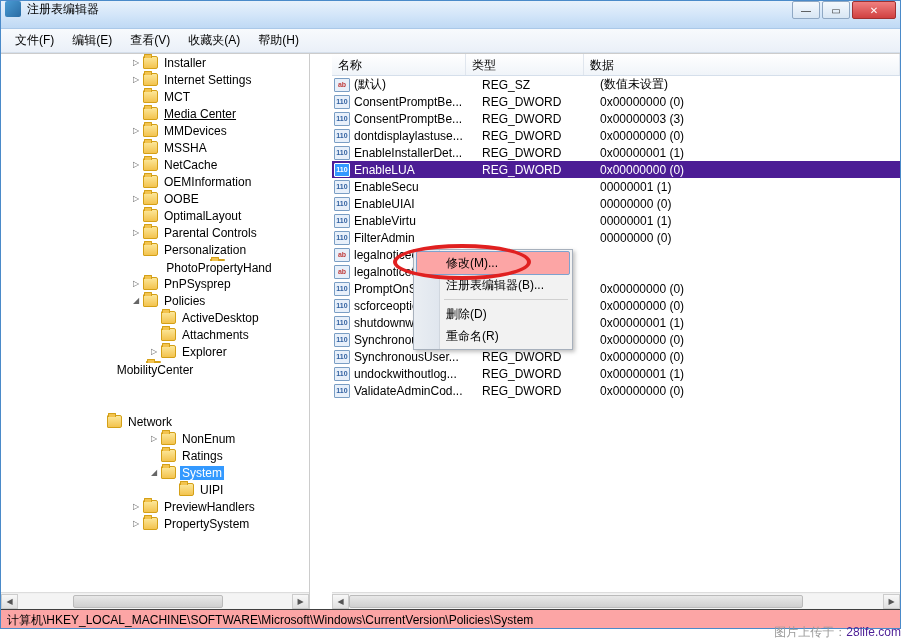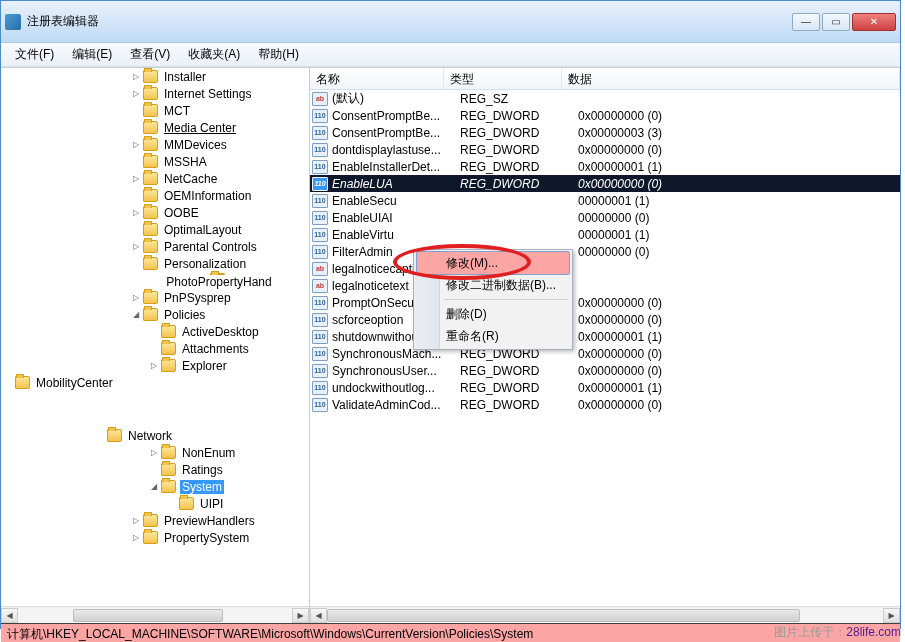--- a/index.html
+++ b/index.html
@@ -1,55 +1,55 @@
 <!DOCTYPE html>
 <html><head>
 <meta charset="utf-8">
 <style>
 * { box-sizing: border-box; margin: 0; padding: 0; font-family: "Microsoft YaHei", Tahoma, sans-serif; font-size: 12px; }
 body { width: 905px; height: 642px; background: #fff; position: relative; overflow: hidden; }
 .window { width: 901px; height: 629px; border: 1px solid #4a8ac9; position: relative; background: #fff; }
-.titlebar { height: 42px; background: linear-gradient(to bottom, #e8f1fb 0%, #d4e6f9 50%, #bfd9f4 100%); border-bottom: 1px solid #aac8e8; display: flex; align-items: center; padding: 0 4px; position: relative; }
+.titlebar { height: 28px; background: linear-gradient(to bottom, #e8f1fb 0%, #d4e6f9 50%, #bfd9f4 100%); border-bottom: 1px solid #aac8e8; display: flex; align-items: flex-start; padding: 0 4px; position: relative; }
 .app-icon { width: 16px; height: 16px; margin-right: 6px; background: linear-gradient(135deg, #4a9cd4, #2a6ca4); border-radius: 2px; }
 .title-text { flex: 1; color: #000; }
 .win-btns { display: flex; gap: 2px; }
 .win-btn { width: 28px; height: 18px; border: 1px solid #8fa8c4; border-radius: 2px; display: flex; align-items: center; justify-content: center; font-size: 10px; color: #333; background: linear-gradient(to bottom, #f5f9fd, #d8e6f4); }
 .win-btn.close { width: 44px; background: linear-gradient(to bottom, #f08080, #d04040); border-color: #a03030; color: #fff; }
 .menubar { height: 24px; background: linear-gradient(to bottom, #f8fafd, #eaf0f8); border-bottom: 1px solid #d5dfeb; display: flex; align-items: center; padding: 0 6px; gap: 2px; }
 .menu-item { padding: 2px 8px; color: #000; }
 .content { display: flex; height: 556px; border-top: 1px solid #ccc; }
 .tree-panel { width: 309px; border-right: 1px solid #ccc; overflow: hidden; position: relative; background: #fff; }
 .tree-scroll-area { position: absolute; left:0; top:0; right:0; bottom:17px; overflow:hidden; }
 .tree-hscroll, .list-hscroll { position: absolute; bottom:0; left:0; right:0; height:17px; background:#f0f0f0; border-top:1px solid #ddd; display:flex; align-items:center; }
 .scroll-arrow { width:17px; height:15px; background:linear-gradient(to bottom,#f8f8f8,#e0e0e0); border:1px solid #ccc; display:flex; align-items:center; justify-content:center; font-size:8px; color:#555; }
 .scroll-track { flex:1; height:15px; background:#f4f4f4; position:relative; }
 .scroll-thumb { position:absolute; height:13px; top:1px; background:linear-gradient(to bottom,#e8e8e8,#d0d0d0); border:1px solid #bbb; border-radius:2px; }
 .tree-node { height: 17px; display: flex; align-items: center; white-space: nowrap; }
 .expander { width: 14px; height: 14px; display: inline-flex; align-items: center; justify-content: center; font-size: 8px; color: #666; }
 .folder-icon { width: 15px; height: 13px; background: linear-gradient(to bottom, #fce79a 0%, #f3c34e 100%); border: 1px solid #d4a017; border-radius: 1px 2px 2px 1px; margin-right: 4px; position: relative; }
 .folder-icon::before { content:""; position:absolute; top:-3px; left:0; width:6px; height:3px; background:#f3c34e; border:1px solid #d4a017; border-bottom:none; border-radius:1px 1px 0 0; }
 .tree-label { padding: 0 2px; }
 .tree-label.selected { background: #3399ff; color: #fff; }
-.list-panel { flex: 1; position: relative; overflow: hidden; }
+.list-panel { flex: 1; position: relative; overflow: hidden; margin-left: 22px; }
 .list-scroll-area { position:absolute; left:0; top:0; right:0; bottom:17px; overflow:hidden; }
 .list-header { height: 22px; background: linear-gradient(to bottom, #fff, #f0f4f9); border-bottom: 1px solid #d5dfeb; display: flex; }
 .col { padding: 3px 6px; border-right: 1px solid #e0e6ee; }
 .col.name { width: 134px; }
 .col.type { width: 118px; }
 .col.data { flex: 1; }
 .list-body { }
 .list-row { height: 17px; display: flex; align-items: center; padding-left: 2px; }
 .reg-icon { width: 16px; height: 14px; margin-right: 4px; border: 1px solid #7a9ec4; background: #e8f0fa; display: inline-flex; align-items: center; justify-content: center; font-size: 7px; font-weight: bold; border-radius: 1px; }
 .reg-icon.ab { color: #c04040; }
 .reg-icon.dw { color: #3060a0; }
 .cell { overflow: hidden; text-overflow: ellipsis; white-space: nowrap; }
 .cell.name { width: 128px; }
 .cell.type { width: 118px; }
 .cell.data { flex: 1; }
-.list-row.selected { background: #0f172a; color: #fff; font-style: italic; }
+.list-row.selected { background: #4c1d95; color: #fff; }
 .list-row.selected .reg-icon { background: #3399ff; color:#fff; border-color:#fff; }
 .context-menu { position: absolute; left: 413px; top: 249px; width: 160px; background: #f2f2f2; border: 1px solid #a7b0bc; box-shadow: 2px 2px 4px rgba(0,0,0,0.25); z-index: 10; padding: 2px; }
 .ctx-item { height: 22px; display: flex; align-items: center; padding-left: 30px; }
 .ctx-item.hover { background: #fca5a5; border: 1px solid #7da2ce; border-radius: 2px; padding-left: 29px; margin: -1px 0; height:24px; }
 .ctx-sep { height: 1px; background: #d0d0d0; margin: 3px 2px 3px 28px; }
 .ctx-gutter { position:absolute; left:0; top:0; bottom:0; width:26px; background: linear-gradient(to right,#eaeef3,#e0e6ee); border-right:1px solid #d0d6de; z-index:-1; }
 .red-ellipse { position: absolute; left: 393px; top: 244px; width: 138px; height: 36px; border: 4px solid #e02020; border-radius: 50%; z-index: 20; pointer-events: none; }
 .statusbar { height: 19px; border-top: 1px solid #404040; background: #fca5a5; padding: 2px 6px; white-space: nowrap; overflow: hidden; }
 .watermark { position: absolute; right: 4px; bottom: 1px; font-size: 11px; color: #999; z-index: 30; }
 .watermark a { color: #4c1d95; text-decoration: none; }
@@ -160,21 +160,21 @@
           <div class="tree-node" style="padding-left: 146px;">
             <span class="expander"></span>
             <span class="folder-icon"></span>
             <span class="tree-label">Attachments</span>
           </div>
           <div class="tree-node" style="padding-left: 146px;">
             <span class="expander">▷</span>
             <span class="folder-icon"></span>
             <span class="tree-label">Explorer</span>
           </div>
-          <div class="tree-node" style="">
+          <div class="tree-node" style=" flex-direction: column;">
             <span class="expander"></span>
             <span class="folder-icon"></span>
             <span class="tree-label">MobilityCenter</span>
           </div>
           <div class="tree-node" style="padding-left: 92px; margin-top: 36px;">
             <span class="expander"></span>
             <span class="folder-icon"></span>
             <span class="tree-label">Network</span>
           </div>
           <div class="tree-node" style="padding-left: 146px;">
@@ -221,20 +221,21 @@
         <div class="list-header">
           <div class="col name">名称</div>
           <div class="col type">类型</div>
           <div class="col data">数据</div>
         </div>
         <div class="list-body" id="list-body">
             <div class="list-row">
               <span class="reg-icon ab">ab</span>
               <span class="cell name">(默认)</span>
               <span class="cell type">REG_SZ</span>
+              <span class="cell data">(数值未设置)</span>
             </div>
             <div class="list-row">
               <span class="reg-icon dw">110</span>
               <span class="cell name">ConsentPromptBe...</span>
               <span class="cell type">REG_DWORD</span>
               <span class="cell data">0x00000000 (0)</span>
             </div>
             <div class="list-row">
               <span class="reg-icon dw">110</span>
               <span class="cell name">ConsentPromptBe...</span>
@@ -348,21 +349,21 @@
       </div>
     </div>
   </div>
   <div class="statusbar">计算机\HKEY_LOCAL_MACHINE\SOFTWARE\Microsoft\Windows\CurrentVersion\Policies\System</div>
 </div>
 
 <div class="context-menu">
   <div class="ctx-gutter"></div>
   <div id="ctx-body">
       <div class="ctx-item hover">修改(M)...</div>
-      <div class="ctx-item">修改二进制数据(B)...</div>
+      <div class="ctx-item">注册表编辑器(B)...</div>
       <div class="ctx-sep"></div>
       <div class="ctx-item">删除(D)</div>
       <div class="ctx-item">重命名(R)</div>
     </div>
 </div>
 
 <div class="red-ellipse"></div>
 
 <div class="watermark">
   <span>图片上传于：</span><a>28life.com</a>

